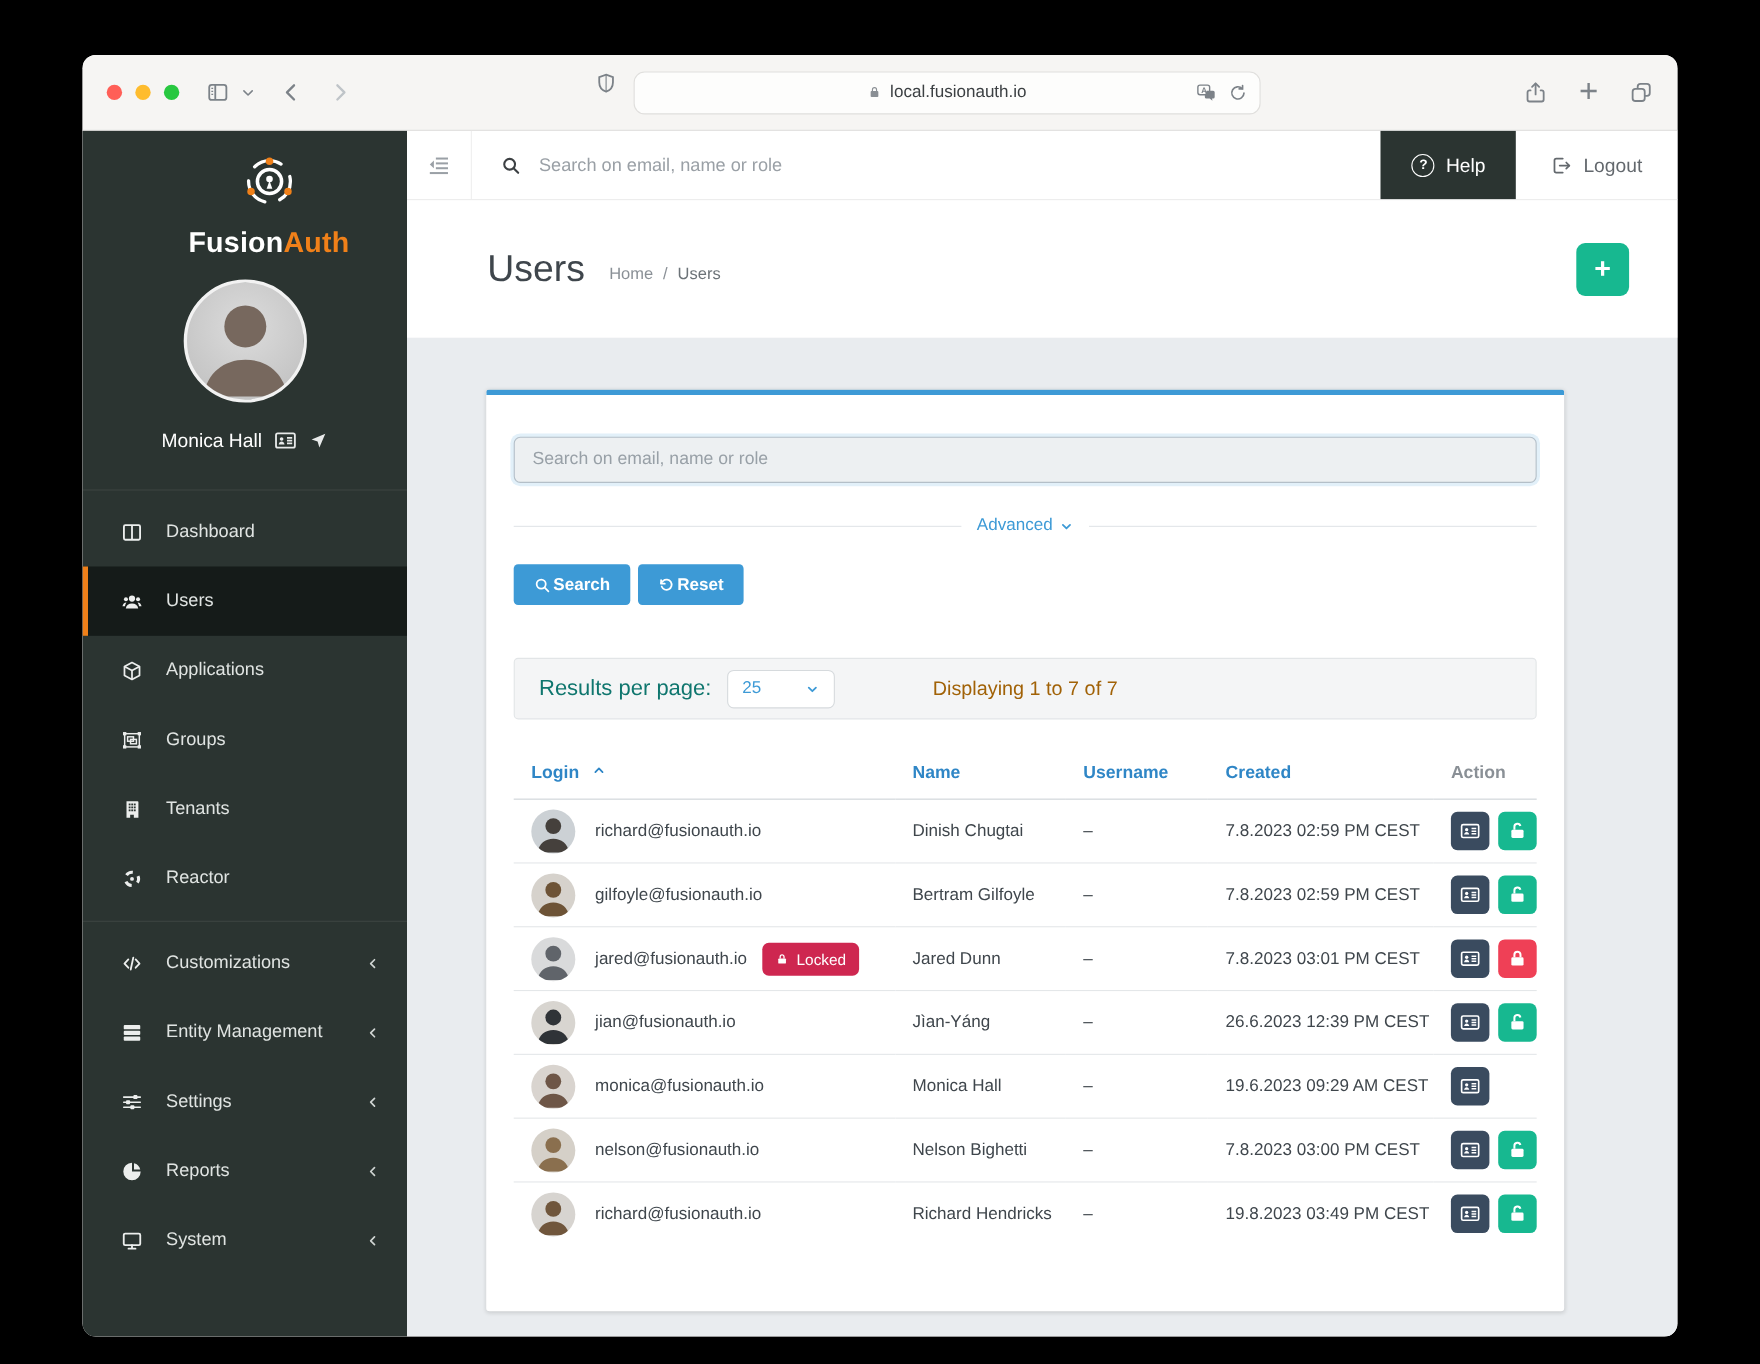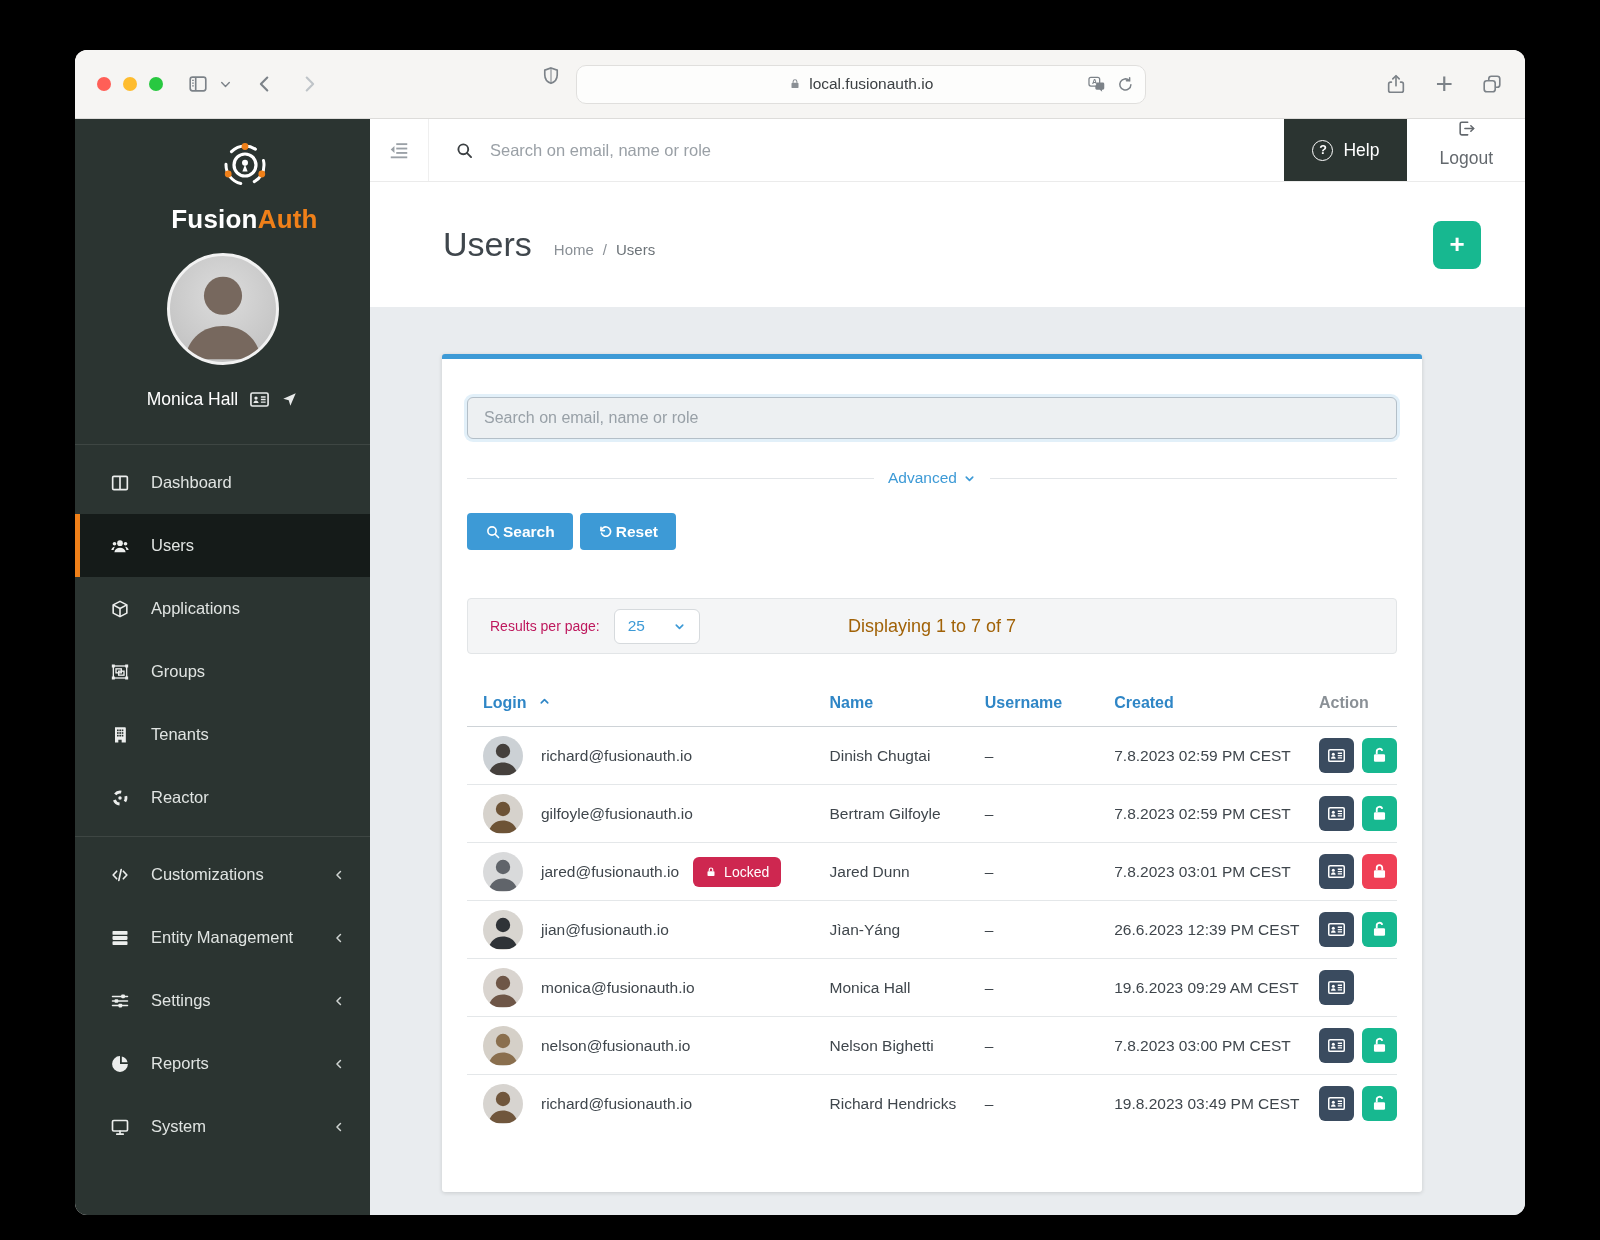--- a/index.html
+++ b/index.html
@@ -66,21 +66,21 @@
   .tb-toggle svg{width:22px;height:22px;}
   .tb-search{flex:1;display:flex;align-items:center;gap:14px;padding:0 26px;min-width:0;}
   .tb-search .mag{color:#3c4043;display:inline-flex;}
   .tb-search .mag svg{width:19px;height:19px;}
   .tb-search input{border:0;outline:0;flex:1;font-size:16.5px;font-family:inherit;color:#3c4043;background:transparent;}
   .tb-search input::placeholder{color:#9aa0a6;}
   .tb-help{background:var(--side-bg);color:#fff;display:flex;align-items:center;gap:10px;
            padding:0 28px;font-size:17.5px;}
   .qdot{width:19px;height:19px;border:1.8px solid #fff;border-radius:50%;display:inline-flex;
         align-items:center;justify-content:center;font-size:12.5px;font-weight:bold;}
-  .tb-logout{display:flex;align-items:center;gap:10px;padding:0 32px;color:#63686d;font-size:17.5px;flex-direction:column;}
+  .tb-logout{display:flex;align-items:center;gap:10px;padding:0 32px;color:#63686d;font-size:17.5px;}
   .tb-logout svg{width:19px;height:19px;}
 
   
   .pagehead{background:#fff;height:125px;display:flex;align-items:center;padding:0 44px 0 73px;flex:0 0 auto;}
   .ph-title{font-size:34px;color:#3f464c;font-weight:400;}
   .crumbs{margin-left:22px;margin-top:10px;font-size:15px;color:#8a9096;display:flex;gap:9px;}
   .crumbs .cur{color:#6c7378;}
   .ph-add{margin-left:auto;width:48px;height:48px;border-radius:8px;background:var(--green);border:0;
           color:#fff;font-size:26px;font-weight:bold;display:flex;align-items:center;justify-content:center;cursor:pointer;}
 
@@ -95,22 +95,22 @@
   .adv-row{display:flex;align-items:center;margin-top:30px;}
   .adv-row .line{flex:1;height:1px;background:#e2e5e8;}
   .adv-link{color:var(--blue);font-size:15.5px;font-weight:500;margin:0 14px;display:flex;align-items:center;gap:6px;cursor:pointer;}
   .adv-link svg{width:13px;height:13px;}
   .btn-row{margin-top:26px;display:flex;gap:7px;}
   .btn-blue{background:var(--blue);color:#fff;border:0;border-radius:4px;height:37px;padding:0 18px;
             font-size:15.5px;font-weight:bold;font-family:inherit;display:flex;align-items:center;gap:2px;cursor:pointer;}
   .btn-blue svg{width:16px;height:16px;}
   .results-bar{margin-top:48px;height:56px;background:#f4f5f6;border:1px solid #e2e5e7;border-radius:4px;
                display:flex;align-items:center;padding:0 22px;position:relative;box-sizing:border-box;}
-  .rpp-label{font-size:14px;color:#be185d;}
-  .rpp-select{margin-left:14px;width:86px;height:35px;background:#fff;border:1px solid #d6dadd;border-radius:6px;
+  .rpp-label{font-size:20px;color:#0f766e;}
+  .rpp-select{margin-left:14px;width:98px;height:35px;background:#fff;border:1px solid #d6dadd;border-radius:6px;
               display:flex;align-items:center;justify-content:space-between;padding:0 13px;box-sizing:border-box;
               color:var(--blue);font-size:15.5px;cursor:pointer;}
   .rpp-select svg{width:13px;height:13px;}
   .displaying{position:absolute;left:0;right:0;text-align:center;font-size:18px;color:#a16207;pointer-events:none;}
 
   
   table.users{width:100%;border-collapse:collapse;margin-top:30px;}
   th{text-align:left;font-size:16px;font-weight:bold;color:var(--link-blue);padding:10px 0 14px 16px;cursor:pointer;}
   th.action{color:#8a9096;cursor:default;}
   th .sort{display:inline-flex;margin-left:7px;color:var(--link-blue);}

